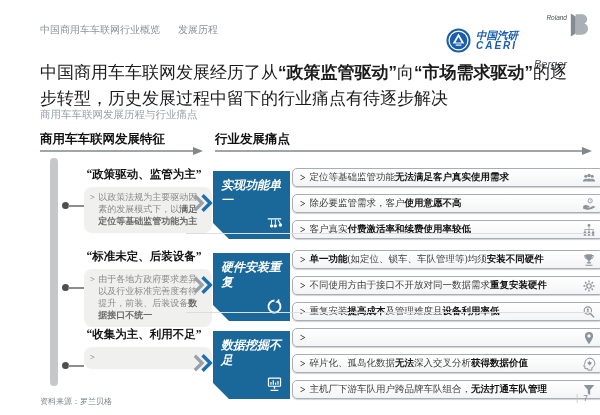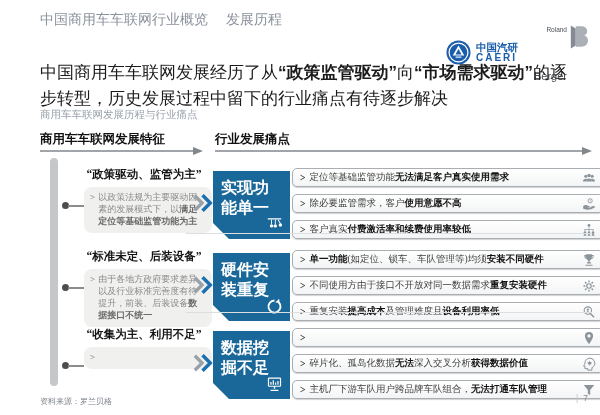--- a/index.html
+++ b/index.html
@@ -1,22 +1,22 @@
 <!DOCTYPE html>
 <html style="--accent: #1a689a;"><head>
 <meta charset="utf-8">
 <style>
   html,body{margin:0;padding:0;}
   body{width:600px;height:415px;background:#fff;font-family:"Liberation Sans","DejaVu Sans",sans-serif;position:relative;overflow:hidden;}
   .slide{position:absolute;inset:0;}
 
   
-  .breadcrumb{position:absolute;left:40px;top:11px;font-size:14px;color:#8b919b;}
+  .breadcrumb{position:absolute;left:40px;top:23px;font-size:10px;color:#8b919b;}
   .breadcrumb span{margin-right:18px;}
-  .logos{position:absolute;top:24px;right:12px;display:flex;align-items:center;gap:16px;}
+  .logos{position:absolute;top:12px;right:12px;display:flex;align-items:center;gap:16px;font-style:italic;}
   .caeri{display:flex;align-items:center;gap:5px;}
   .caeri-mark{width:25px;height:25px;}
   .caeri-text{display:flex;flex-direction:column;line-height:1.05;}
   .caeri-cn{font-size:10.5px;font-weight:bold;color:#1a5dab;}
   .caeri-en{font-size:10px;font-weight:bold;letter-spacing:2px;color:#1a5dab;}
   .rb{display:flex;align-items:flex-start;gap:3px;}
   .rb-text{display:flex;flex-direction:column;align-items:flex-end;line-height:1;margin-top:3px;gap:37px;}
   .rb-top{font-size:6.5px;color:#4a4f54;}
   .rb-bottom{font-size:11px;color:#4a4f54;}
   .rb-mark{width:18px;height:26px;}
@@ -44,21 +44,21 @@
   .s0{top:154px;} .s1{top:236px;} .s2{top:314px;}
   .feature-head{position:absolute;left:20px;top:1px;width:152px;text-align:center;font-size:11.5px;font-weight:bold;color:#141414;font-family:"Liberation Serif","DejaVu Serif",serif;}
   .dot{position:absolute;left:14px;top:36px;width:7px;height:7px;border-radius:50%;background:#4d4d4d;}
   .dotline{position:absolute;left:20px;top:39px;width:16px;height:1.5px;background:#8c8c8c;}
   .feature-box{position:absolute;left:36px;top:21px;width:116px;background:#f0f0ef;border-radius:8px;padding:5px 6px;display:flex;gap:3px;font-size:9px;line-height:1.32;color:#8a8a8a;font-family:"Liberation Serif","DejaVu Serif",serif;}
   .feature-box .mark{color:#8a8a8a;font-weight:bold;flex:none;}
   .feature-box .b{font-weight:bold;color:#6b6b6b;}
   .chev{position:absolute;left:144px;top:27px;width:22px;height:20px;}
   .chev svg{width:100%;height:100%;}
 
-  .pain-box{position:absolute;left:165px;top:5px;width:77px;height:68px;background:var(--accent,#1a689a);color:#fff;padding:7px 8px;box-sizing:border-box;font-size:16px;font-weight:bold;line-height:1.25;clip-path:polygon(0 0,100% 0,100% 100%,16px 100%,0 calc(100% - 16px));}
+  .pain-box{position:absolute;left:165px;top:5px;width:77px;height:68px;background:var(--accent,#1a689a);color:#fff;padding:7px 8px;box-sizing:border-box;font-size:12px;font-weight:bold;line-height:1.25;clip-path:polygon(0 0,100% 0,100% 100%,16px 100%,0 calc(100% - 16px));font-style:italic;}
   .pain-icn{position:absolute;right:7px;bottom:6px;width:17px;height:17px;color:#fff;}
   .pain-icn svg{width:100%;height:100%;}
 
   .rows{position:absolute;left:244px;top:2px;width:312px;display:flex;flex-direction:column;gap:7px;}
   .row{height:19px;box-sizing:border-box;border:1px solid #a9aeb3;border-radius:5px;background:linear-gradient(#ffffff,#f3f4f5);box-shadow:0 1px 1px rgba(0,0,0,.18);display:flex;align-items:center;padding:0 7px;font-size:9.5px;font-family:"Liberation Serif","DejaVu Serif",serif;}
   .row .mark{font-weight:bold;color:#222;margin-right:4px;flex:none;}
   .row .txt{white-space:nowrap;color:#3c3c3c;}
   .row .txt .b{font-weight:bold;color:#141414;}
   .row .icn{width:14px;height:14px;color:#8b939b;margin-left:auto;flex:none;}
   .row .icn svg{width:100%;height:100%;}

